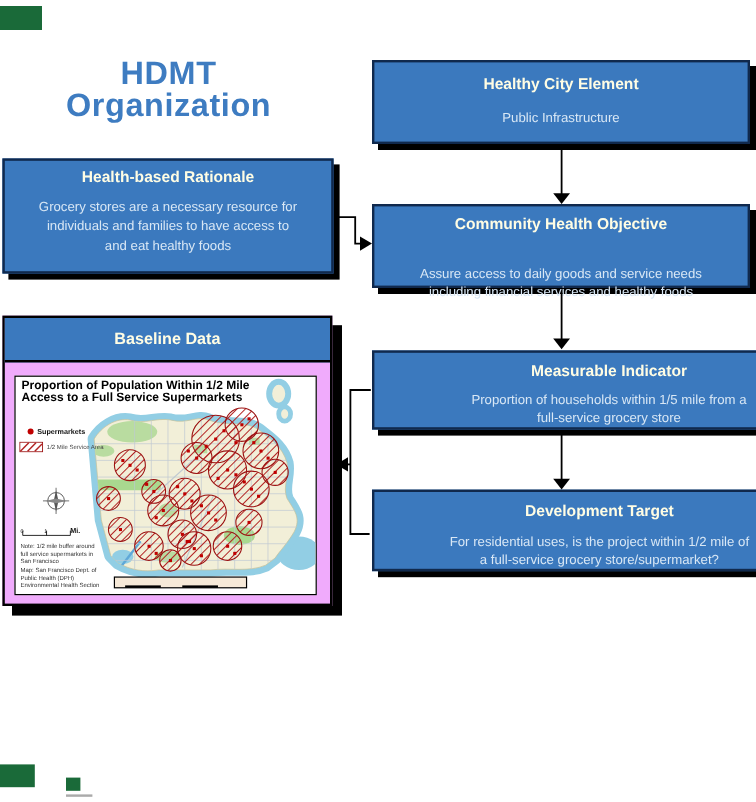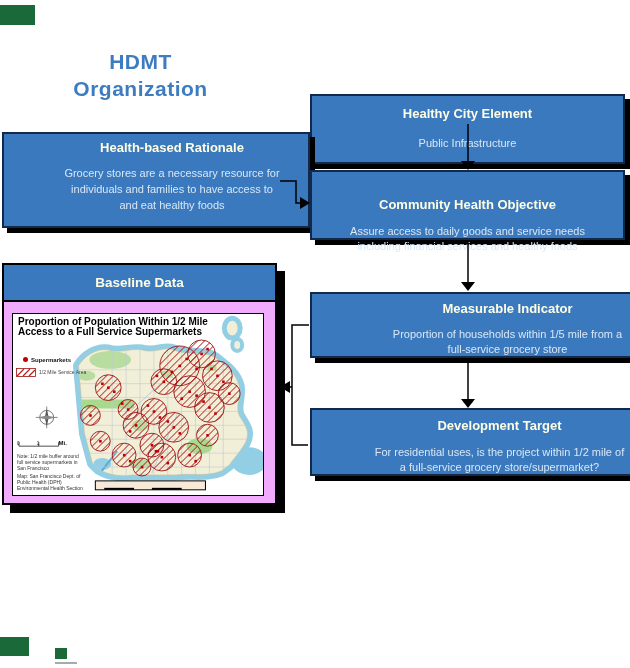--- a/index.html
+++ b/index.html
@@ -5,32 +5,32 @@
   html,body{margin:0;padding:0;background:#fff;}
   .page{position:relative;width:630px;height:668px;background:#ffffff;overflow:hidden;
         font-family:"Liberation Sans", sans-serif;}
   .abs{position:absolute;}
 
   
   .artifact{position:absolute;background:#1A6A39;}
 
   
   .hdmt-title{position:absolute;left:38px;top:48px;width:205px;text-align:center;
-              color:#3E7CC1;font-weight:bold;font-size:21px;line-height:27px;letter-spacing:.5px;}
+              color:#3E7CC1;font-weight:bold;font-size:27px;line-height:27px;letter-spacing:.5px;}
 
   
   .bluebox{position:absolute;background:#3B79BE;border:2px solid #10294D;
            box-shadow:5px 5px 0 #000;color:#D8E7F5;text-align:center;font-size:11px;line-height:15px;}
   .bluebox .bt{color:#FFFDE4;font-weight:bold;font-size:13px;line-height:16px;}
-  #box-hce{left:310px;top:50px;width:311px;height:66px;margin-top:44px;}
+  #box-hce{left:310px;top:50px;width:311px;height:66px;}
   #box-hce .bt{margin-top:10px;} #box-hce .bb{margin-top:14px;}
-  #box-hbr{left:2px;top:132px;width:272px;height:92px;padding-left:32px;}
+  #box-hbr{left:2px;top:132px;width:272px;height:92px;}
   #box-hbr .bt{margin-top:6px;} #box-hbr .bb{margin-top:9px;line-height:16px;}
   #box-cho{left:310px;top:170px;width:311px;height:66px;}
-  #box-cho .bt{margin-top:25px;} #box-cho .bb{margin-top:11px;}
+  #box-cho .bt{margin-top:7px;} #box-cho .bb{margin-top:27px;}
   #box-mi{left:310px;top:292px;width:311px;height:62px;padding-left:40px;}
   #box-mi .bt{margin-top:7px;} #box-mi .bb{margin-top:10px;}
   #box-dt{left:310px;top:408px;width:311px;height:64px;padding-left:32px;}
   #box-dt .bt{margin-top:8px;} #box-dt .bb{margin-top:11px;}
 
   
   #panel-bd{left:2px;top:263px;width:271px;height:238px;border:2px solid #000;
             box-shadow:8px 8px 0 #000;background:#f0abfc;}
   #panel-bd .hd{height:35px;background:#3B79BE;border-bottom:2px solid #000;
                 text-align:center;line-height:35px;color:#FFFDE4;font-weight:bold;font-size:13.5px;}

